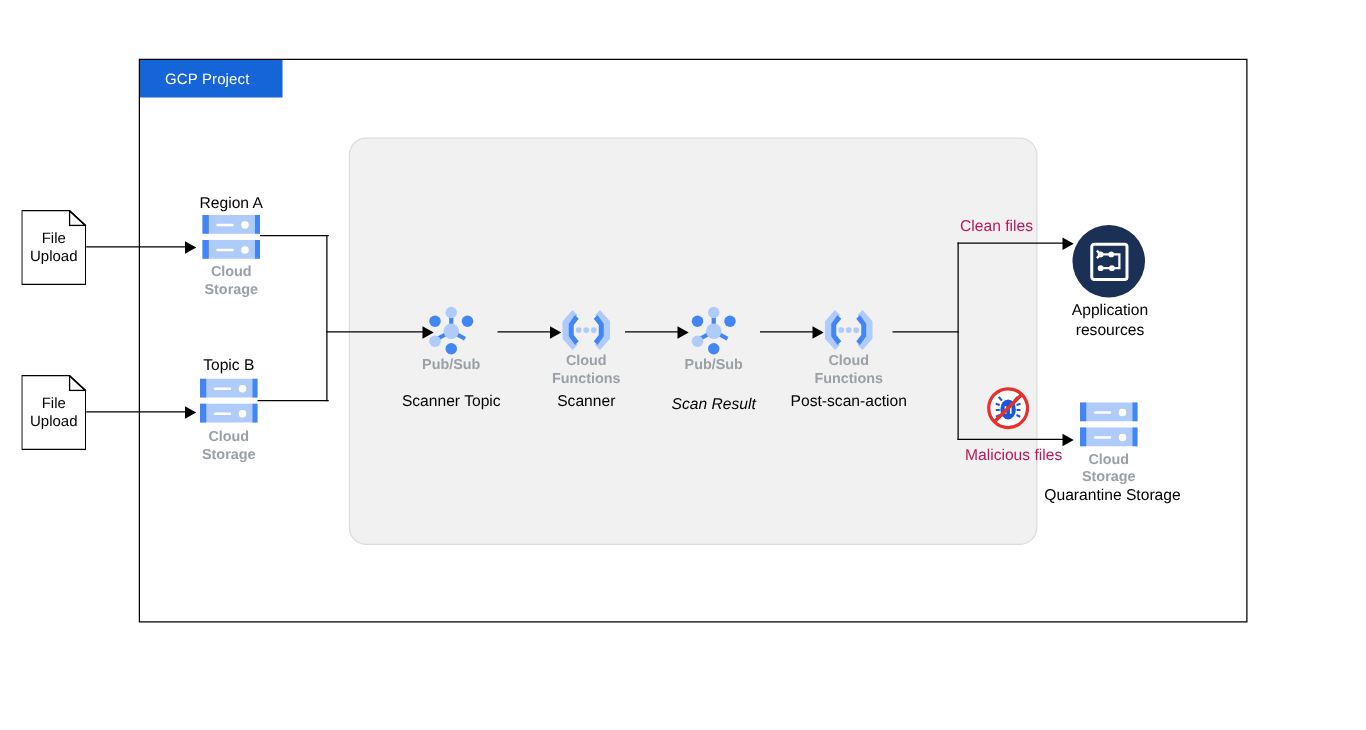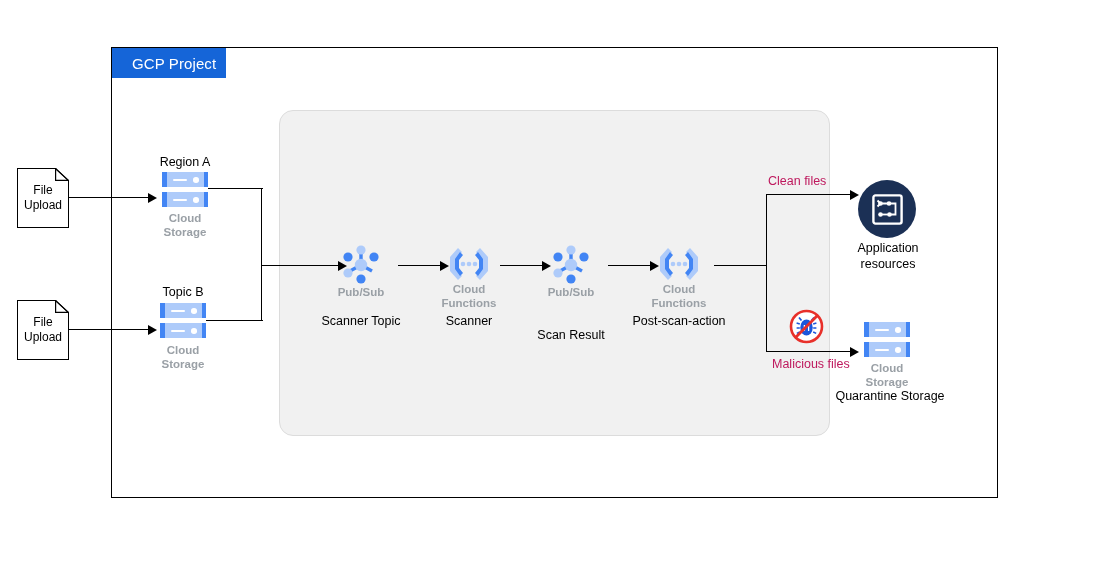--- a/index.html
+++ b/index.html
@@ -28,21 +28,21 @@
     width: 887px; height: 451px;
     border: 1.6px solid #000000;
     box-sizing: border-box;
     background: #ffffff;
   }
   #gcp-project-tab {
     left: 112px; top: 48px;
     width: 114px; height: 30px;
     background: #1565d8;
     color: #ffffff;
-    font-size: 15px;
+    font-size: 12px;
     display: flex;
     align-items: center;
     padding-left: 20px;
     box-sizing: border-box;
     letter-spacing: .1px;
   }
 
   
   #v1fss-panel {
     left: 279px; top: 110px;
@@ -299,21 +299,21 @@
       <circle cx="25" cy="10" r="4.6" fill="#aecbfa"></circle>
       <circle cx="12" cy="17" r="4.6" fill="#4285f4"></circle>
       <circle cx="38" cy="17" r="4.6" fill="#4285f4"></circle>
       <circle cx="12" cy="33" r="4.6" fill="#aecbfa"></circle>
       <circle cx="25" cy="39" r="4.6" fill="#4285f4"></circle>
     </svg>
   </div>
   <div class="abs product-caption" style="left:521px; top:286px; width:100px;">
     <div>Pub/Sub</div>
   </div>
-  <div class="abs node-caption" style="left:521px; top:328px; width:100px;">Scan Result</div>
+  <div class="abs node-caption" style="left:521px; top:316px; width:100px;font-style:italic;">Scan Result</div>
 
   <div class="abs hline" style="left:608px; top:265px; width:45px;"></div>
   <div class="abs arrow-head" style="left:650px; top:261px;"></div>
 
   <div class="abs" style="left:656px; top:240px; width:46px; height:48px;">
     <svg viewBox="0 0 46 48" width="46" height="48">
       <path d="M12 8 L4 17 L4 31 L12 40 L16 36 L10 29 L10 19 L16 12 Z" fill="#aecbfa"></path>
       <path d="M34 8 L42 17 L42 31 L34 40 L30 36 L36 29 L36 19 L30 12 Z" fill="#aecbfa"></path>
       <path d="M14 12 L9 19 L9 29 L14 36 L17 33 L13 28 L13 20 L17 15 Z" fill="#4285f4"></path>
       <path d="M32 12 L37 19 L37 29 L32 36 L29 33 L33 28 L33 20 L29 15 Z" fill="#4285f4"></path>

